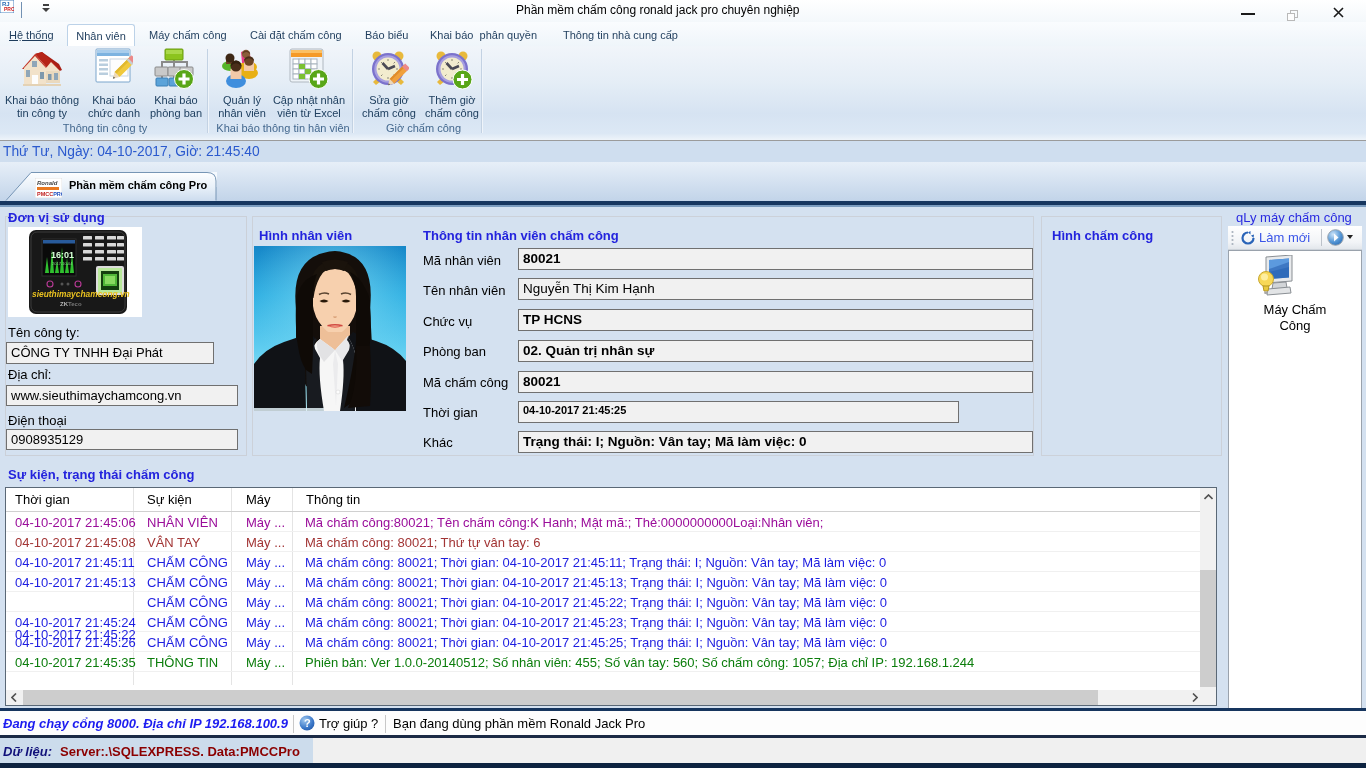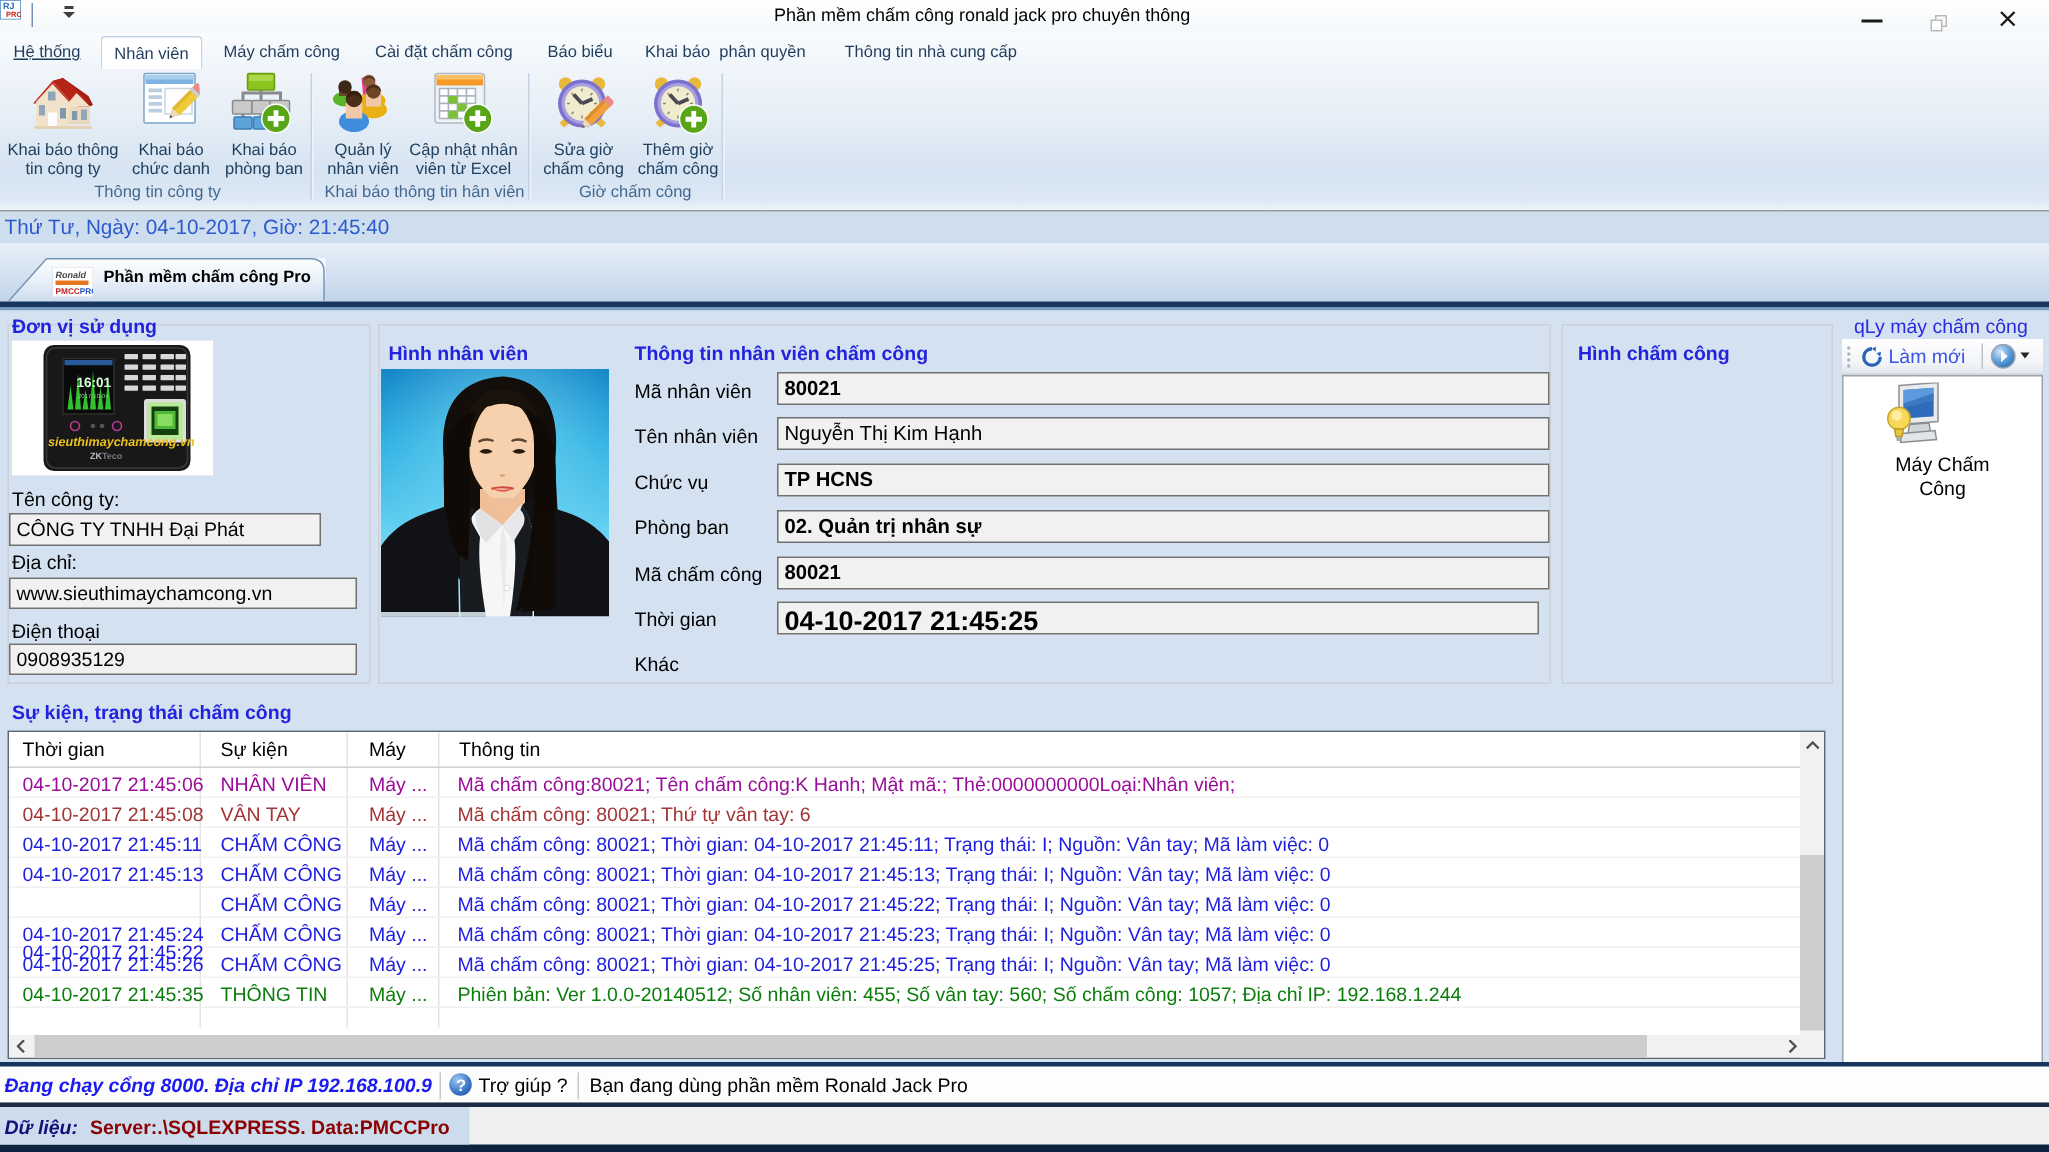--- a/index.html
+++ b/index.html
@@ -26,21 +26,21 @@
 .trow { position:absolute; font-size:13px; white-space:nowrap; }
 .tsep { position:absolute; top:0; width:1px; height:197px; background:#e4e4e4; }
 .rline { position:absolute; left:0; width:1194px; height:1px; background:#f0f0f0; }
 #statusbar { left:0; top:708px; width:1366px; height:27px; background:#fdfdfd; border-top:3px solid #16355e; }
 #bottombar { left:0; top:735px; width:1366px; height:33px; background:#f0f0f0; border-top:3px solid #1b2a45; border-bottom:5px solid #0d2340; }
 .sbtext { position:absolute; font-size:13px; color:#000; white-space:nowrap; }
 </style>
 </head>
 <body>
 <div class="abs" id="titlebar">
-  <div class="abs" style="left:516px;top:3px;font-size:12px;color:#000;">Phần mềm chấm công ronald jack pro chuyên thông</div>
+  <div class="abs" style="left:516px;top:3px;font-size:12px;color:#000;">Phần mềm chấm công ronald jack pro chuyên nghiệp</div>
   <svg class="abs" style="left:0;top:0" width="14" height="13">
       <rect x="0" y="0" width="14" height="13" fill="#fff" stroke="#4a85c0"></rect>
       <text x="2" y="6" font-size="6" fill="#2a6ab5" font-weight="bold">RJ</text>
       <text x="4" y="11" font-size="5" fill="#d02020" font-weight="bold">PRO</text>
     </svg>
   <div class="abs" style="left:21px;top:2px;width:1px;height:16px;background:#7291b3;"></div>
   <div class="abs" style="left:43px;top:4px;width:6px;height:2px;background:#404040;"></div>
   <div class="abs" style="left:42px;top:8px;width:0;height:0;border-left:4px solid transparent;border-right:4px solid transparent;border-top:4px solid #404040;"></div>
   <div class="abs" style="left:1241px;top:13px;width:14px;height:2px;background:#1a1a1a;"></div>
   <div class="abs" style="left:1290px;top:10px;width:8px;height:8px;border:1px solid #b9b9b9;"></div>
@@ -357,22 +357,23 @@
   <div class="ipt" style="left:518px;top:41px;width:515px;font-weight:bold;font-size:13.5px;">80021</div>
   <div class="lbl" style="left:423px;top:76px;">Tên nhân viên</div>
   <div class="ipt" style="left:518px;top:71px;width:515px;font-weight:normal;font-size:13.5px;">Nguyễn Thị Kim Hạnh</div>
   <div class="lbl" style="left:423px;top:107px;">Chức vụ</div>
   <div class="ipt" style="left:518px;top:102px;width:515px;font-weight:bold;font-size:13.5px;">TP HCNS</div>
   <div class="lbl" style="left:423px;top:137px;">Phòng ban</div>
   <div class="ipt" style="left:518px;top:133px;width:515px;font-weight:bold;font-size:13.5px;">02. Quản trị nhân sự</div>
   <div class="lbl" style="left:423px;top:168px;">Mã chấm công</div>
   <div class="ipt" style="left:518px;top:164px;width:515px;font-weight:bold;font-size:13.5px;">80021</div>
   <div class="lbl" style="left:423px;top:198px;">Thời gian</div>
-  <div class="ipt" style="left:518px;top:194px;width:508px;font-weight:bold;font-size:18px;">04-10-2017 21:45:25</div>
+  <div class="ipt" style="left:518px;top:194px;width:441px;font-weight:bold;font-size:11px;">04-10-2017 21:45:25</div>
   <div class="lbl" style="left:423px;top:228px;">Khác</div>
+  <div class="ipt" style="left:518px;top:224px;width:515px;font-weight:bold;font-size:13.5px;">Trạng thái: I; Nguồn: Vân tay; Mã làm việc: 0</div>
 
   <div class="btitle" style="left:1052px;top:21px;">Hình chấm công</div>
   <div class="abs" style="left:1236px;top:3px;font-size:13px;color:#2a2ae0;">qLy máy chấm công</div>
 
   <div class="abs" id="rtoolbar" style="left:1228px;top:19px;width:134px;height:24px;background:linear-gradient(#ffffff,#f2f4f7 70%,#e3e7ec);border-bottom:1px solid #cdd3da;">
     <svg class="abs" style="left:3px;top:4px" width="3" height="16">
         <g fill="#a8b2bd">
           <circle cx="1.5" cy="2" r="1.1"></circle>
           <circle cx="1.5" cy="6" r="1.1"></circle>
           <circle cx="1.5" cy="10" r="1.1"></circle>

